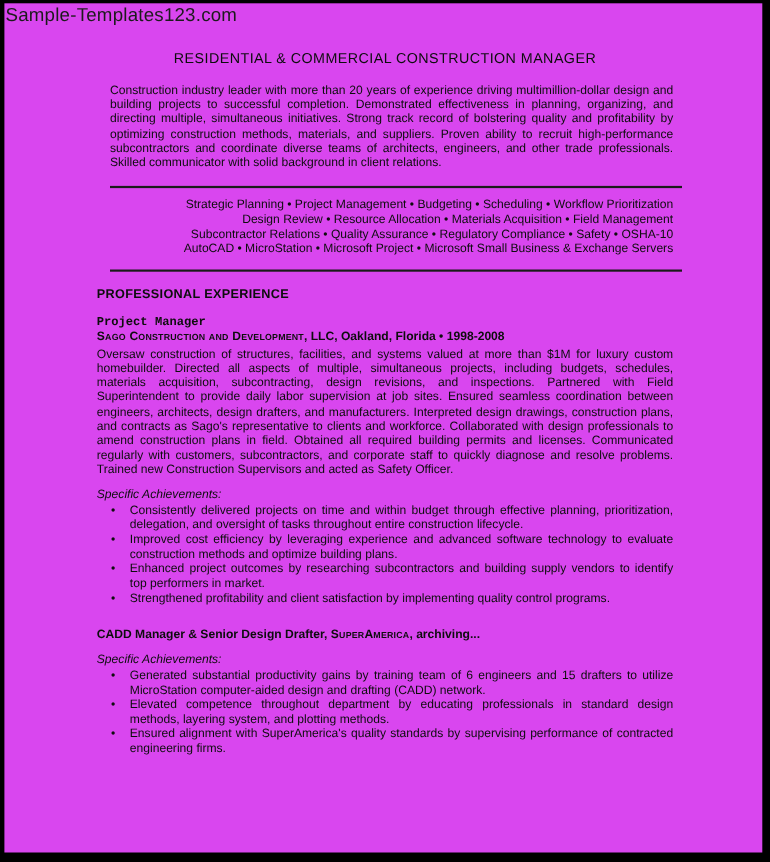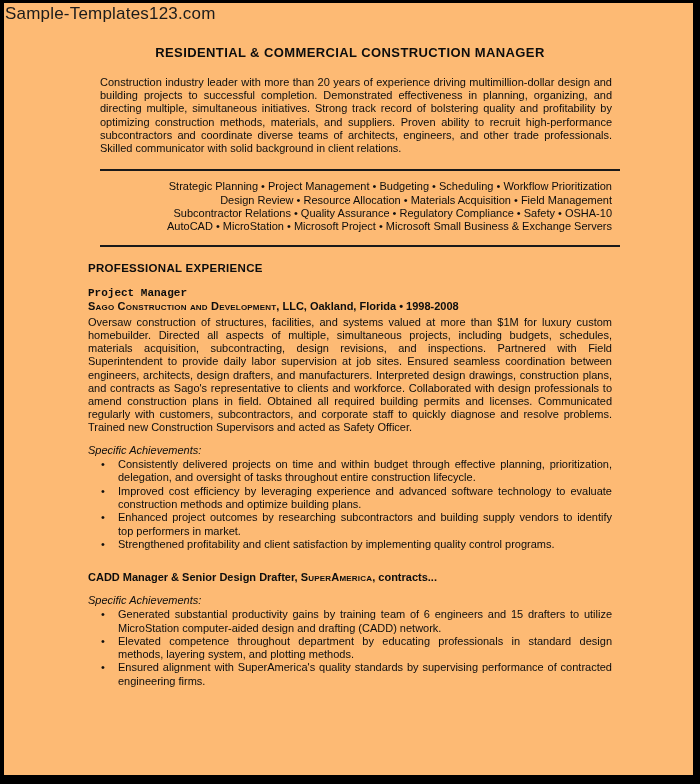--- a/index.html
+++ b/index.html
@@ -4,21 +4,21 @@
 <style>
   html, body {
     margin: 0;
     padding: 0;
     background: #ffffff;
   }
   .page {
     position: relative;
     width: 700px;
     height: 784px;
-    background: #fdba74;
+    background: #d946ef;
     overflow: hidden;
     font-family: "Liberation Sans", "DejaVu Sans", sans-serif;
     color: #0d0d0d;
   }
   
   .frame-top    { position: absolute; top: 0; left: 0; width: 100%; height: 3px; background: #000; z-index: 5; }
   .frame-left   { position: absolute; top: 0; left: 0; width: 4px; height: 100%; background: #000; z-index: 5; }
   .frame-right  { position: absolute; top: 0; right: 0; width: 7px; height: 100%; background: #000; z-index: 5; }
   .frame-bottom { position: absolute; bottom: 0; left: 0; width: 100%; height: 9px; background: #000; z-index: 5; }
 
@@ -36,21 +36,21 @@
     position: absolute;
     left: 88px;
     top: 0;
     width: 524px;
   }
 
   .title {
     margin: 45px 0 0 0;
     text-align: center;
     font-size: 13px;
-    font-weight: bold;
+    font-weight: normal;
     letter-spacing: 0.4px;
     line-height: 15px;
   }
 
   .summary {
     margin: 16px 0 0 12px;
     font-size: 11px;
     line-height: 13.2px;
     text-align: justify;
   }
@@ -172,21 +172,21 @@
           <div class="ach-item"><span class="ach-text">Improved cost efficiency by leveraging experience and advanced software technology to evaluate construction methods and optimize building plans.</span></div>
 
           <div class="ach-item"><span class="ach-text">Enhanced project outcomes by researching subcontractors and building supply vendors to identify top performers in market.</span></div>
 
           <div class="ach-item"><span class="ach-text">Strengthened profitability and client satisfaction by implementing quality control programs.</span></div>
 
         </div>
     </div>
 
     <div class="job">
-      <div class="job2-heading"><span>CADD Manager &amp; Senior Design Drafter, </span><span class="smallcaps">SuperAmerica</span><span>, contracts...</span></div>
+      <div class="job2-heading"><span>CADD Manager &amp; Senior Design Drafter, </span><span class="smallcaps">SuperAmerica</span><span>, archiving...</span></div>
       <div class="ach-label">Specific Achievements:</div>
       <div class="ach-list">
 
           <div class="ach-item"><span class="ach-text">Generated substantial productivity gains by training team of 6 engineers and 15 drafters to utilize MicroStation computer-aided design and drafting (CADD) network.</span></div>
 
           <div class="ach-item"><span class="ach-text">Elevated competence throughout department by educating professionals in standard design methods, layering system, and plotting methods.</span></div>
 
 
           <div class="ach-item"><span class="ach-text">Ensured alignment with SuperAmerica's quality standards by supervising performance of contracted engineering firms.</span></div>
         </div>

